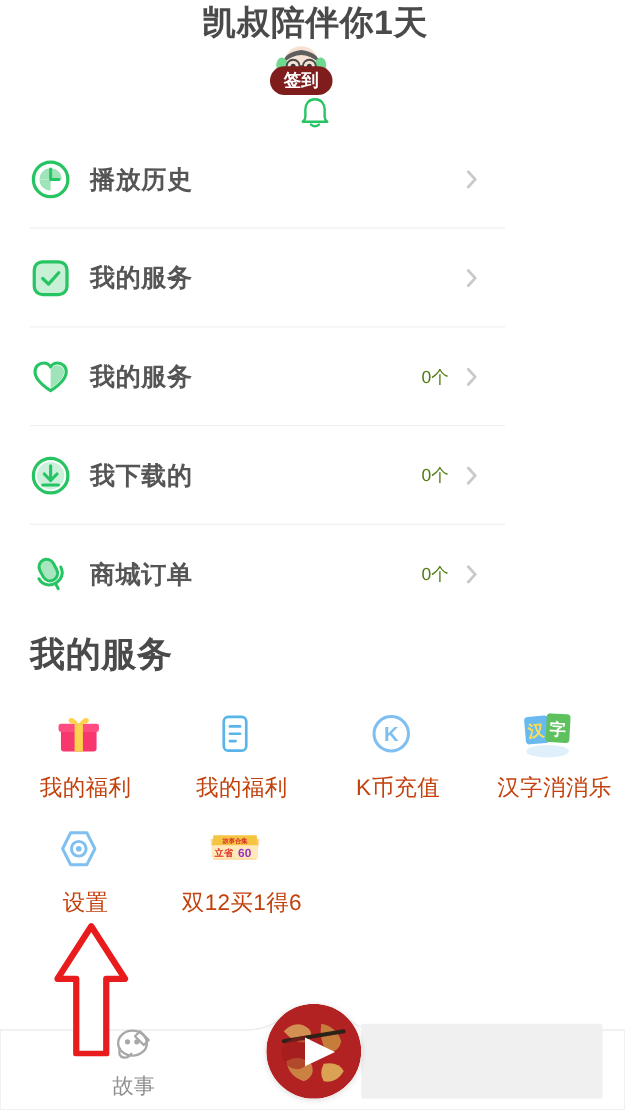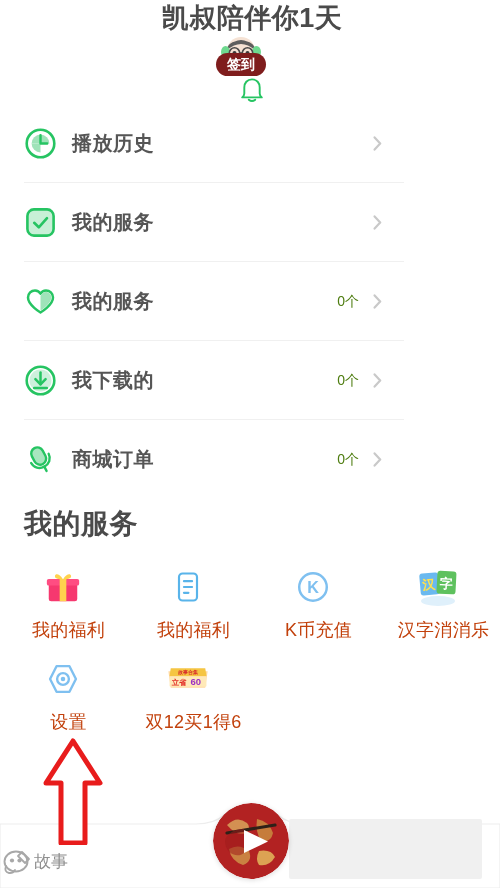--- a/index.html
+++ b/index.html
@@ -88,21 +88,21 @@
     width:70px; height:108px; z-index:40; pointer-events:none;
   }
 
   
   .tabbar {
     position:absolute; left:0; bottom:0; width:500px; height:78px; z-index:20;
   }
   .tabbar-bg { position:absolute; left:0; top:0; width:500px; height:78px; }
   .tab {
     position:absolute; bottom:8px; width:100px;
-    display:flex; flex-direction:row; align-items:flex-start;
+    display:flex; flex-direction:column; align-items:flex-end;margin-left:24px;
   }
   .tab-icon { width:34px; height:34px; }
   .tab-label {
     margin-top:4px; font-size:17px; color:#8f8f8f; white-space:nowrap;
   }
   .player-btn {
     position:absolute; left:213px; top:-7px;
     width:76px; height:76px; border-radius:50%;
     overflow:hidden; z-index:30;
     box-shadow:0 1px 5px rgba(0,0,0,0.14);

